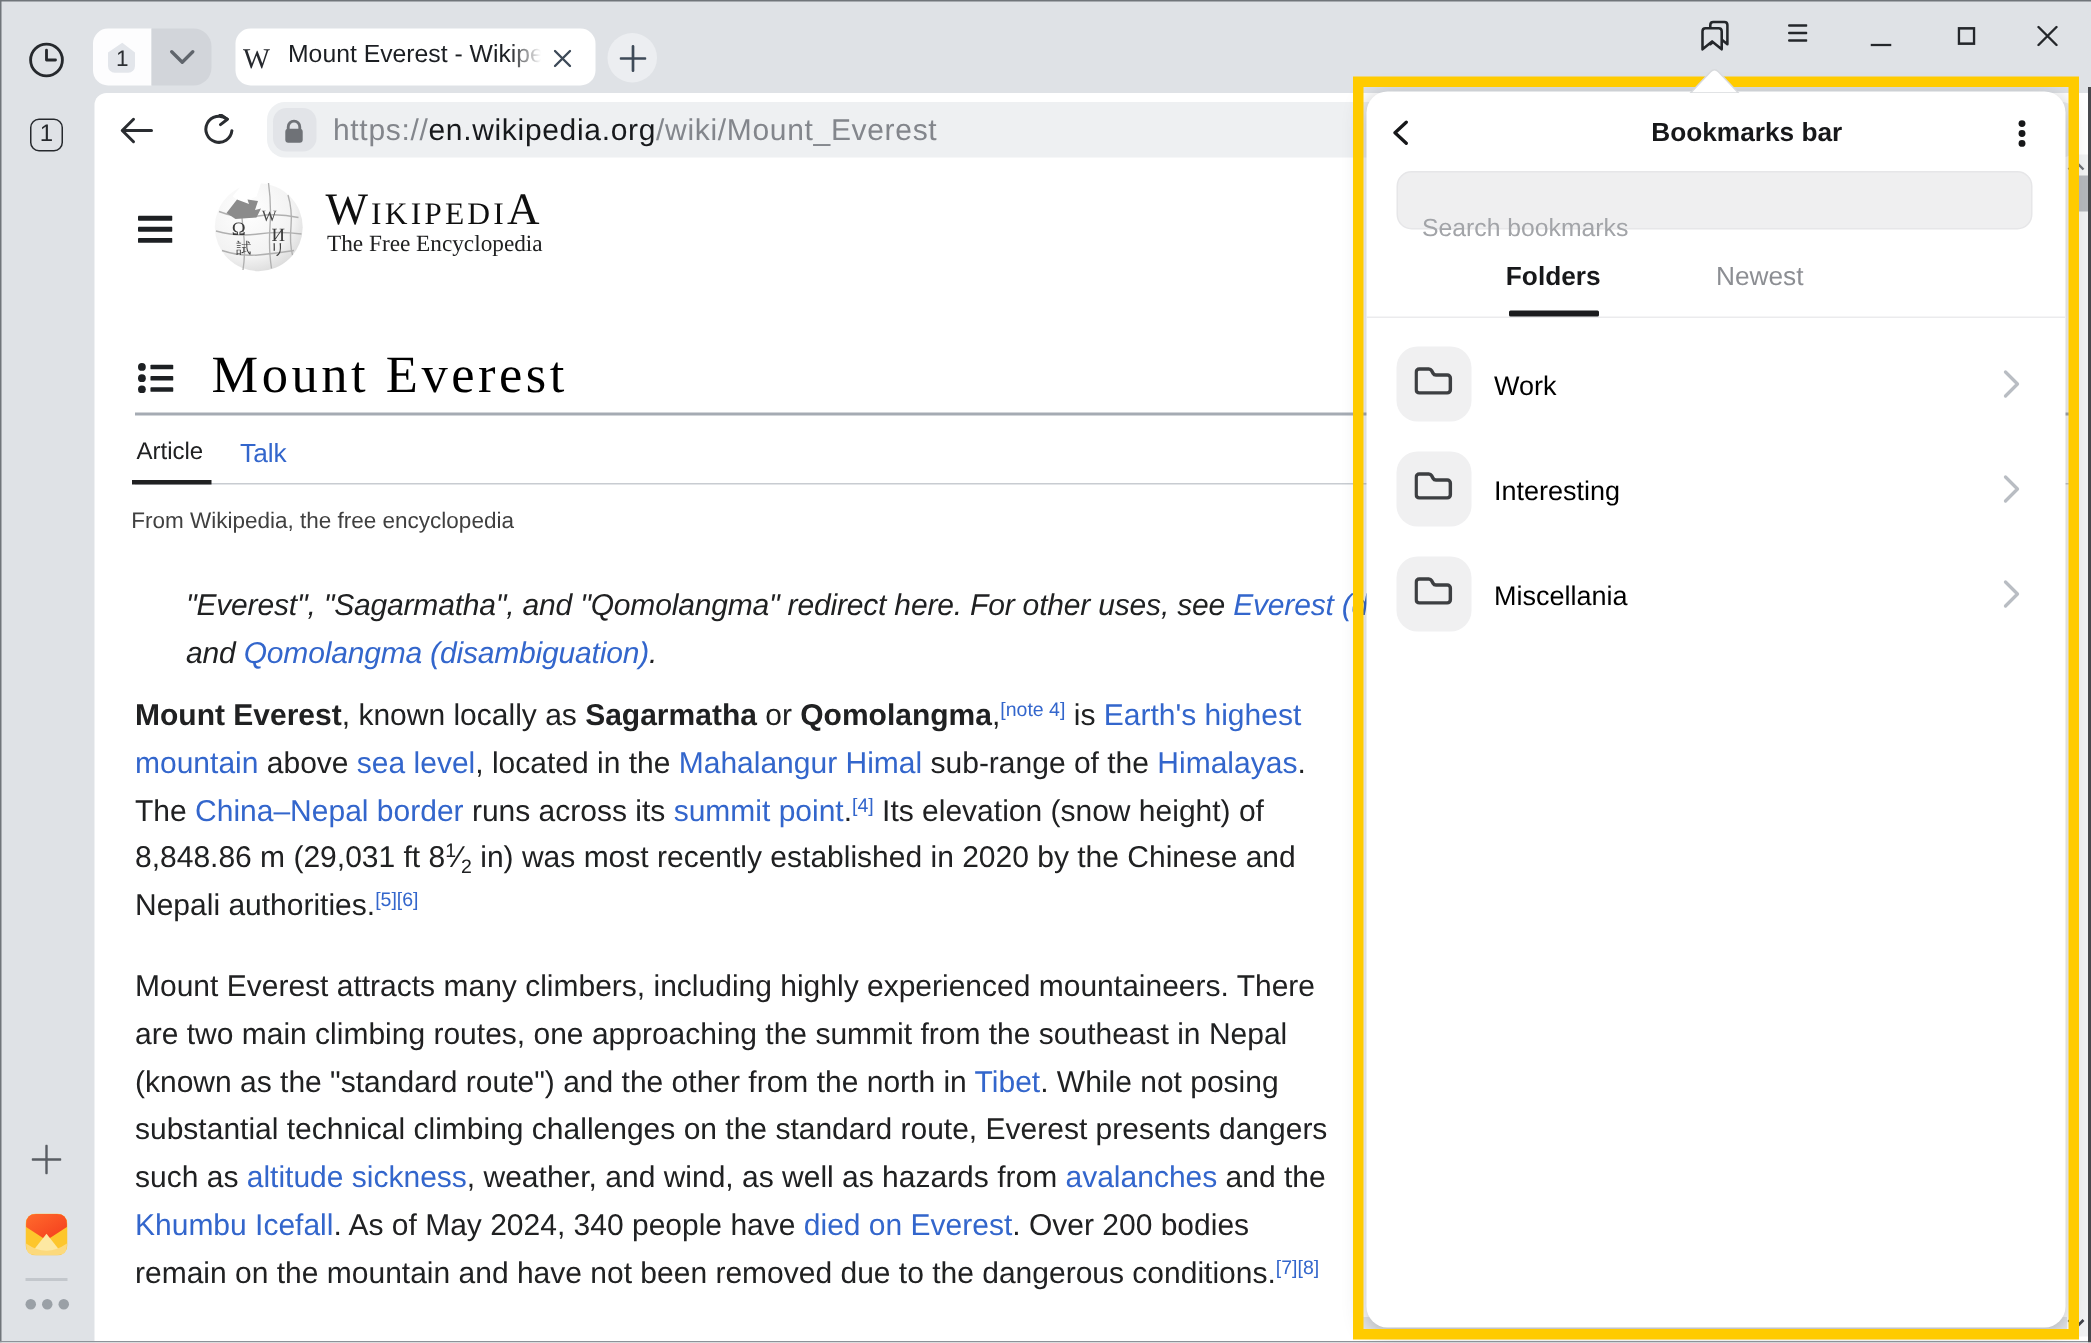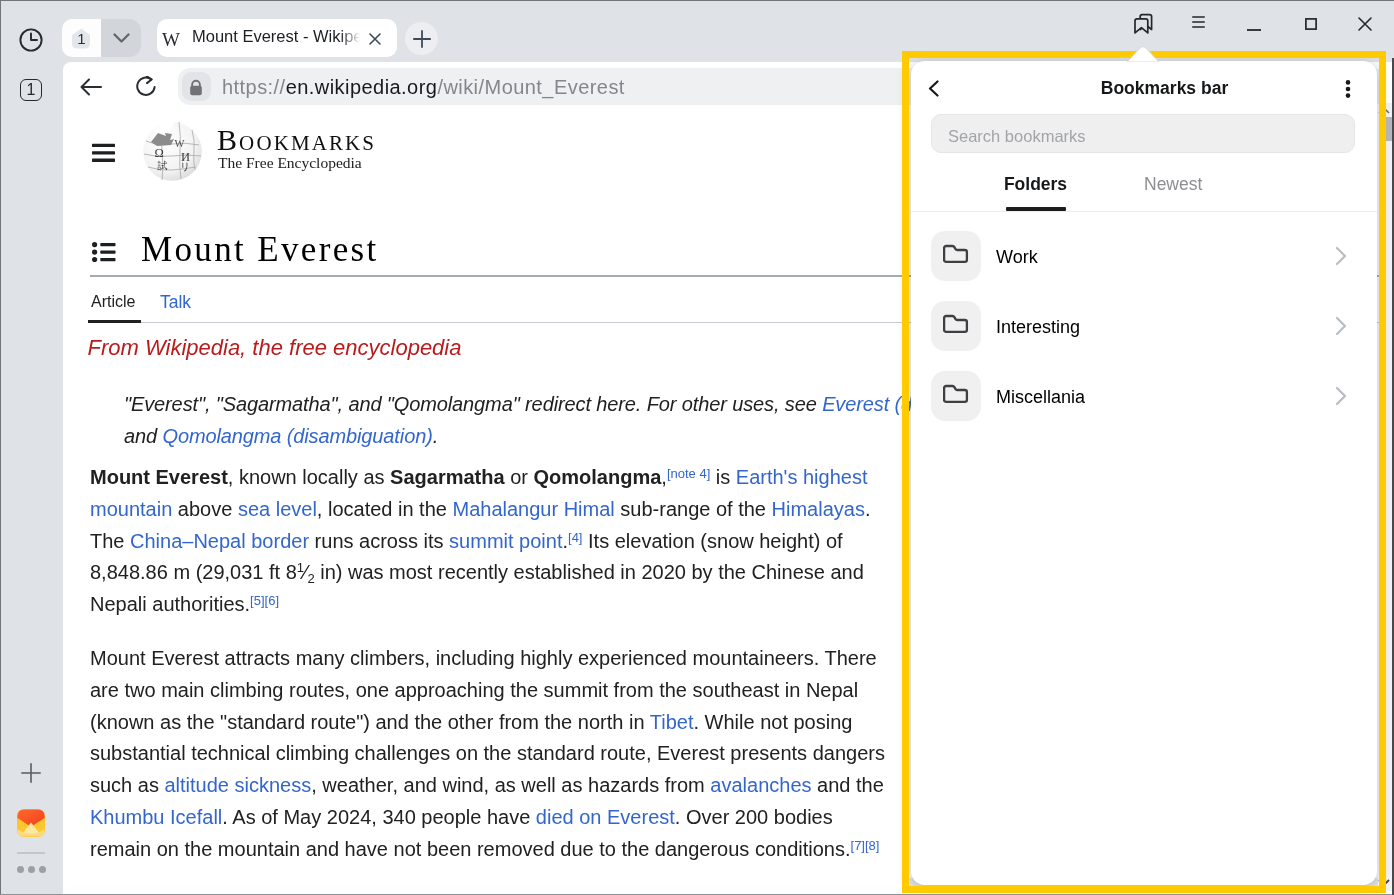--- a/index.html
+++ b/index.html
@@ -66,40 +66,40 @@
     <path d="M14 10 L24 -2 L34 -2 L30 10 L20 14 z" fill="#ffffff"></path>
     <path d="M10 21 L17 12 L25 15 L24 12 L31 13 L29 19 L33 18 L30 24 L16 25 z" fill="#8b8b8b"></path>
     <g font-family="Liberation Serif, serif" fill="#3a3a3a">
       <text x="13.5" y="35.5" font-size="12.5">Ω</text>
       <text x="33.5" y="26" font-size="10.5" fill="#4a4a4a">W</text>
       <text x="40" y="39.5" font-size="12.5">И</text>
       <text x="16.5" y="47.5" font-size="10">試</text>
       <text x="39" y="48.5" font-size="10">リ</text>
     </g>
   </svg>
-  <div class="abs ser" style="left:217px;top:125px;font-variant:small-caps;font-size:30px;letter-spacing:2.1px;color:#0f0f0f;line-height:30px;">Bookmarks</div>
+  <div class="abs ser" style="left:217px;top:125px;font-variant:small-caps;font-size:30px;letter-spacing:2.1px;color:#0f0f0f;line-height:30px;">WikipediA</div>
   <div class="abs ser" style="left:218px;top:154px;font-size:15.5px;color:#202122;line-height:17.8px;">The Free Encyclopedia</div>
 
   <svg class="abs" style="left:91.5px;top:241.5px" width="24" height="20" viewBox="0 0 24 20">
     <g fill="#1d2023">
       <circle cx="2.6" cy="2.6" r="2.6"></circle>
         <rect x="8.3" y="1.1" width="15.2" height="3.1" rx="0.6"></rect>
       <circle cx="2.6" cy="10.1" r="2.6"></circle>
         <rect x="8.3" y="8.6" width="15.2" height="3.1" rx="0.6"></rect>
       <circle cx="2.6" cy="17.6" r="2.6"></circle>
         <rect x="8.3" y="16.1" width="15.2" height="3.1" rx="0.6"></rect>
     </g>
   </svg>
   <div class="abs ser" style="left:141px;top:233px;font-size:35px;letter-spacing:2.35px;line-height:34px;color:#000;">Mount Everest</div>
   <div class="abs" style="left:90px;top:275px;width:1304px;height:2px;background:#a5abb3;"></div>
   <div class="abs" style="left:91px;top:292px;font-size:16px;line-height:20px;color:#202122;">Article</div>
   <div class="abs" style="left:160px;top:292px;font-size:17.5px;line-height:20px;color:#3366cc;">Talk</div>
   <div class="abs" style="left:90px;top:322px;width:1304px;height:1px;background:#c8ccd1;"></div>
   <div class="abs" style="left:88px;top:320px;width:53px;height:3px;background:#202122;"></div>
-  <div class="abs" style="left:87.5px;top:337.5px;font-size:22px;line-height:20px;color:#b91c1c;font-style:italic;">From Wikipedia, the free encyclopedia</div>
+  <div class="abs" style="left:87.5px;top:337.5px;font-size:15px;line-height:20px;color:#404040;">From Wikipedia, the free encyclopedia</div>
 
   <div class="abs" style="left:124px;top:389px;width:1150px;font-size:20px;font-style:italic;line-height:31.8px;letter-spacing:-0.12px;">"Everest", "Sagarmatha", and "Qomolangma" redirect here. For other uses, see <a>Everest (disambiguation)</a><br>and <a>Qomolangma (disambiguation)</a>.</div>
 
   <div class="abs" style="left:90px;top:462px;width:920px;font-size:20px;line-height:31.8px;"><b>Mount Everest</b>, known locally as <b>Sagarmatha</b> or <b>Qomolangma</b>,<sup class="ref"><a>[note 4]</a></sup> is <a>Earth's highest<br>mountain</a> above <a>sea level</a>, located in the <a>Mahalangur Himal</a> sub-range of the <a>Himalayas</a>.<br>The <a>China–Nepal border</a> runs across its <a>summit point</a>.<sup class="ref"><a>[4]</a></sup> Its elevation (snow height) of<br>8,848.86&nbsp;m (29,031&nbsp;ft 8<sup class="fr">1</sup>⁄<sub class="fr">2</sub>&nbsp;in) was most recently established in 2020 by the Chinese and<br>Nepali authorities.<sup class="ref"><a>[5]</a><a>[6]</a></sup></div>
 
   <div class="abs" style="left:90px;top:643px;width:920px;font-size:20px;line-height:31.8px;">Mount Everest attracts many climbers, including highly experienced mountaineers. There<br>are two main climbing routes, one approaching the summit from the southeast in Nepal<br>(known as the "standard route") and the other from the north in <a>Tibet</a>. While not posing<br>substantial technical climbing challenges on the standard route, Everest presents dangers<br>such as <a>altitude sickness</a>, weather, and wind, as well as hazards from <a>avalanches</a> and the<br><a>Khumbu Icefall</a>. As of May 2024, 340 people have <a>died on Everest</a>. Over 200 bodies<br>remain on the mountain and have not been removed due to the dangerous conditions.<sup class="ref"><a>[7]</a><a>[8]</a></sup></div>
 </div>
 
 <div class="abs" style="left:62px;top:19px;width:39px;height:38px;background:#fdfdfe;border-radius:10px 0 0 10px;"></div>
 <div class="abs" style="left:101px;top:19px;width:40px;height:38px;background:#d2d5da;border-radius:0 12px 12px 0;"></div>
@@ -179,21 +179,21 @@
   <div class="abs" style="left:0;top:17px;width:507px;text-align:center;font-size:17.5px;font-weight:bold;color:#17181a;line-height:20px;">Bookmarks bar</div>
   <svg class="abs" style="left:15.5px;top:19px" width="12" height="17" viewBox="0 0 12 17" fill="none" stroke="#17181a" stroke-width="2.2" stroke-linecap="round" stroke-linejoin="round">
     <path d="M10.5 1.5 L3 8.5 L10.5 15.5"></path>
   </svg>
   <svg class="abs" style="left:434px;top:19px" width="6" height="18" viewBox="0 0 6 18" fill="#17181a">
     <circle cx="3" cy="2.4" r="2.3"></circle>
       <circle cx="3" cy="9" r="2.3"></circle>
       <circle cx="3" cy="15.6" r="2.3"></circle>
   </svg>
   <div class="abs" style="left:20px;top:53px;width:424px;height:39px;background:#efeff0;border:1px solid #e6e6e8;border-radius:10px;">
-    <span style="position:absolute;left:16px;top:12px;font-size:16.5px;color:#a2a4a8;">Search bookmarks</span>
+    <span style="position:absolute;left:16px;top:28px;font-size:16.5px;color:#a2a4a8;">Search bookmarks</span>
   </div>
   <div class="abs" style="left:16px;top:113px;width:217px;text-align:center;font-size:17.5px;font-weight:bold;color:#17181a;line-height:20px;">Folders</div>
   <div class="abs" style="left:233px;top:113px;width:217px;text-align:left;font-size:17.5px;color:#8c8e93;line-height:20px;">Newest</div>
   <div class="abs" style="left:0;top:150px;width:466px;height:1px;background:#ebebed;"></div>
   <div class="abs" style="left:95px;top:146px;width:60px;height:4px;background:#1b1c1e;border-radius:1px;"></div>
 
   <div class="tile" style="top:170px"></div>
   <svg class="abs" style="left:32px;top:182px" width="26" height="22" viewBox="0 0 26 22" fill="none" stroke="#3d3f42" stroke-width="2.3" stroke-linejoin="round">
     <path d="M3.2 3 h6.3 c0.9 0 1.5 0.4 1.9 1.1 l1 1.8 c0.4 0.7 1 1.1 1.9 1.1 h7.5 c1.2 0 2.1 0.9 2.1 2.1 v7.7 c0 1.2 -0.9 2.1 -2.1 2.1 H3.2 c-1.2 0 -2.1 -0.9 -2.1 -2.1 V5.1 c0 -1.2 0.9 -2.1 2.1 -2.1 z"></path>
   </svg>

